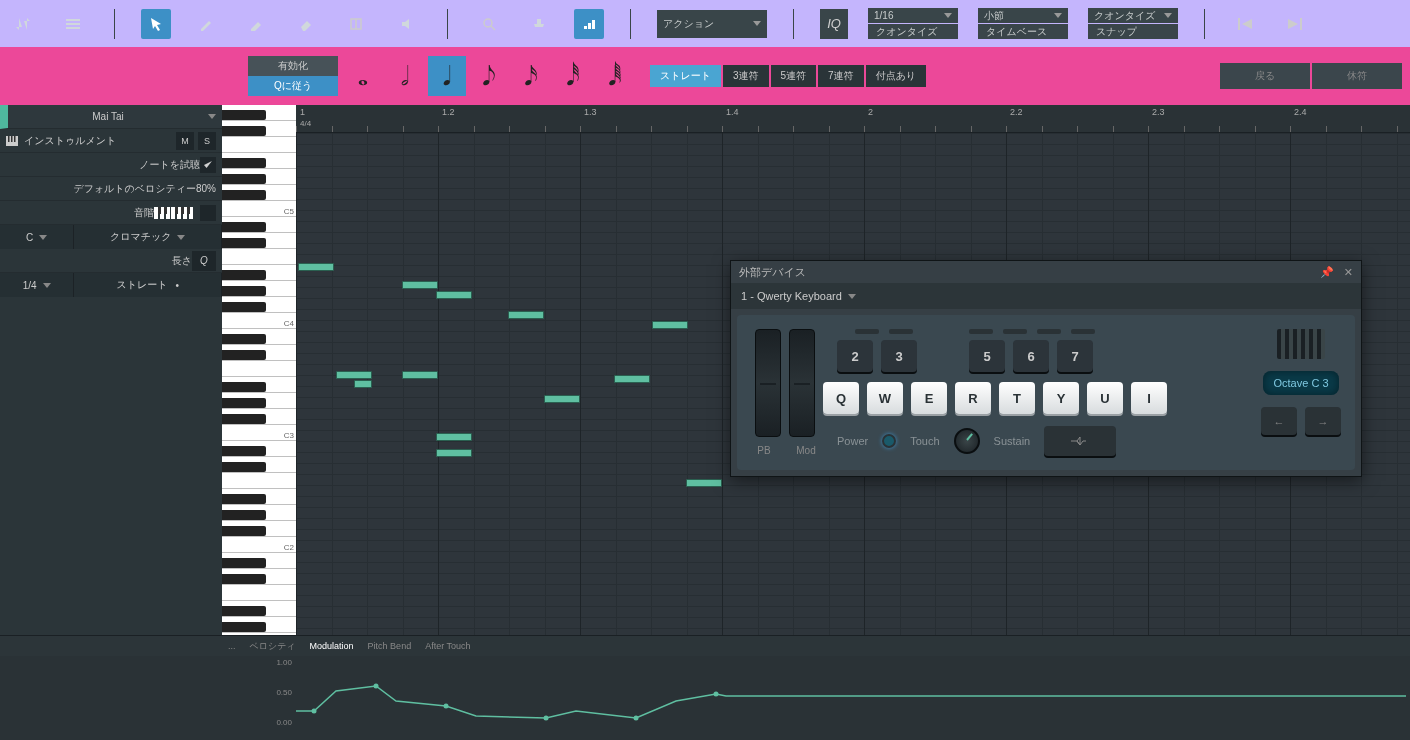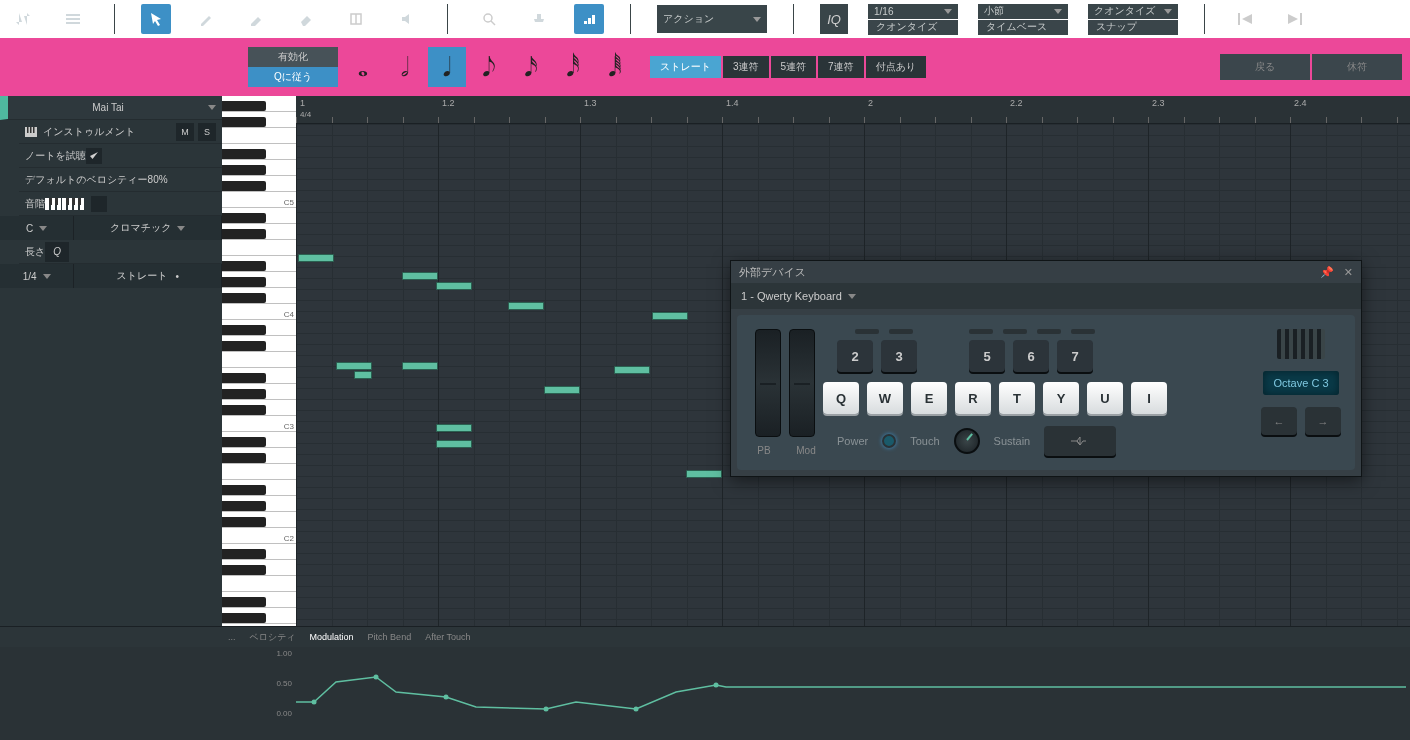--- a/index.html
+++ b/index.html
@@ -1,17 +1,17 @@
 <!DOCTYPE html>
 <html><head>
 <meta charset="utf-8">
 <style>
 * { margin: 0; padding: 0; box-sizing: border-box; font-family: sans-serif; }
 body { background: #1c2529; color: #ccc; font-size: 11px; overflow: hidden; width: 1410px; height: 740px; }
-.topbar { height: 38px; background: #ffffff; display: flex; align-items: center; padding: 0 8px; gap: 20px; }
+.topbar { height: 47px; background: #c4b5fd; display: flex; align-items: center; padding: 0 8px; gap: 20px; }
 .topbar .sep { width: 1px; height: 30px; background: #3a4548; margin: 0 6px; }
 .tb-btn { width: 30px; height: 30px; display: flex; align-items: center; justify-content: center; cursor: pointer; border-radius: 2px; }
 .tb-btn.active { background: #3d90c6; }
 .tb-btn svg { fill: #d0d8dc; }
 .tb-sel { background: #394549; color: #c8cccc; height: 15px; padding: 0 6px; display: flex; align-items: center; justify-content: space-between; min-width: 90px; font-size: 10px; cursor: pointer; }
 .tb-sel .tri { border-left: 4px solid transparent; border-right: 4px solid transparent; border-top: 5px solid #999; margin-left: 6px; }
 .tb-stack { display: flex; flex-direction: column; gap: 1px; }
 .tb-stack .lbl { background: #3a454a; color: #c8cccc; height: 15px; padding: 0 8px; display: flex; align-items: center; font-size: 10px; }
 .iqbox { background: #394549; width: 28px; height: 30px; display: flex; align-items: center; justify-content: center; font-size: 13px; font-style: italic; color: #d0d0d0; }
 .midbar { height: 58px; background: #ec4899; display: flex; align-items: center; padding: 0 8px; }
@@ -26,21 +26,21 @@
 .sub-btns { display: flex; gap: 2px; margin-left: 16px; }
 .sub-btn { background: #2a3438; padding: 4px 10px; font-size: 10px; cursor: pointer; }
 .sub-btn.active { background: #4aa5d2; color: #fff; }
 .right-btns { margin-left: auto; display: flex; gap: 2px; }
 .right-btn { background: #3b464c; width: 90px; text-align: center; padding: 6px 0; font-size: 10px; color: #888; cursor: pointer; }
 .main { display: flex; height: 530px; position: relative; }
 .sidebar { width: 222px; background: #2b3539; display: flex; flex-direction: column; }
 .sb-row { height: 24px; display: flex; align-items: center; padding: 0 6px; border-bottom: 1px solid #242c30; font-size: 10px; }
 .sb-header { background: #2e383d; border-left: 8px solid #4fb99f; justify-content: space-between; }
 .sb-header .name { flex: 1; text-align: center; }
-.sb-r2 { justify-content: flex-start; margin-left: 19px; }
+.sb-r2 { justify-content: flex-end; }
 .ms-btns { display: flex; gap: 4px; }
 .ms-btn { width: 18px; height: 18px; background: #1e262a; display: flex; align-items: center; justify-content: center; font-size: 9px; }
 .cb { width: 16px; height: 16px; background: #1e262a; display: flex; align-items: center; justify-content: center; }
 .cb svg { fill: #d0d0d0; width: 10px; height: 10px; }
 .kb-icon { display: flex; height: 12px; }
 .kb-icon .wk { width: 4px; height: 12px; background: #fff; margin-right: 1px; }
 .kb-icon .bk { width: 3px; height: 7px; background: #333; margin: 0 -1px; position: relative; z-index: 1; }
 .split-row { display: flex; }
 .split-row .half { flex: 1; height: 24px; display: flex; align-items: center; justify-content: center; background: #252f33; border-right: 1px solid #1c2226; font-size: 10px; }
 .q-box { width: 24px; height: 20px; background: #1e262a; display: flex; align-items: center; justify-content: center; font-size: 10px; font-style: italic; }
@@ -87,21 +87,21 @@
 .key.bk { background: #2c343a; color: #ccc; }
 .key.wk { background: linear-gradient(#fff,#d8dcde); color: #2a3236; box-shadow: 0 2px 0 #9aa0a4; }
 .key.gap { background: transparent; box-shadow: none; }
 .bot-ctrls { display: flex; align-items: center; gap: 14px; margin-top: 12px; font-size: 11px; color: #8a9296; }
 .pwr-led { width: 14px; height: 14px; border-radius: 50%; background: #1a5a6a; box-shadow: 0 0 4px #3d90c6; border: 2px solid #2a3236; }
 .knob { width: 26px; height: 26px; border-radius: 50%; background: radial-gradient(#3a4548,#1a2024); border: 2px solid #0a0e10; position: relative; }
 .knob .tick { position: absolute; left: 50%; top: 2px; width: 2px; height: 8px; background: #5fbfa1; transform-origin: bottom; transform: translateX(-50%) rotate(40deg); }
 .big-key { width: 72px; height: 30px; background: #2a3236; border-radius: 4px; box-shadow: 0 2px 0 #0a0e10; display: flex; align-items: center; justify-content: center; }
 .rcol { display: flex; flex-direction: column; align-items: center; gap: 12px; }
 .logo { width: 48px; height: 30px; background: repeating-linear-gradient(90deg,#1a2024 0 4px,#3a4548 4px 8px); border-radius: 2px; }
-.oct-disp { background: #0a3a48; color: #7fc8e0; padding: 6px 10px; border-radius: 3px; font-size: 11px; box-shadow: inset 0 0 8px #052028; }
+.oct-disp { background: #0a3a48; color: #7fc8e0; padding: 6px 10px; border-radius: 8px; font-size: 11px; box-shadow: inset 0 0 8px #052028; }
 .arrow-pair { display: flex; gap: 8px; }
 .arr-key { width: 36px; height: 28px; background: #2a3236; border-radius: 4px; box-shadow: 0 2px 0 #0a0e10; display: flex; align-items: center; justify-content: center; color: #888; }
 .tri-sel { border-left: 4px solid transparent; border-right: 4px solid transparent; border-top: 5px solid #888; display: inline-block; margin-left: 6px; }
 </style>
 </head>
 <body>
 
 <div class="topbar">
   <div class="tb-btn">
       <svg width="16" height="16">

